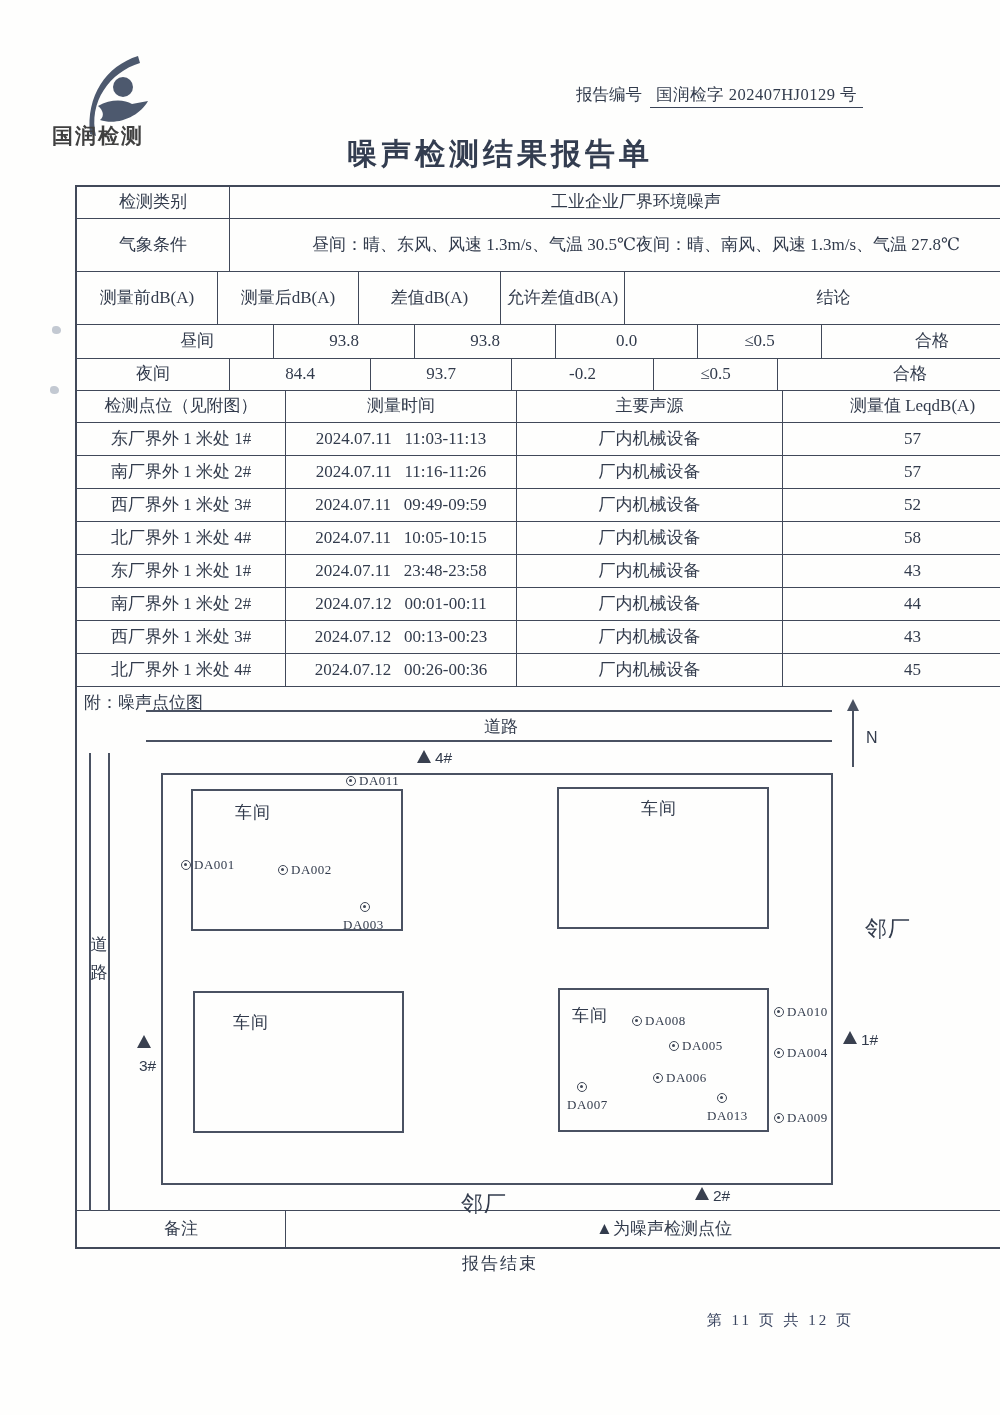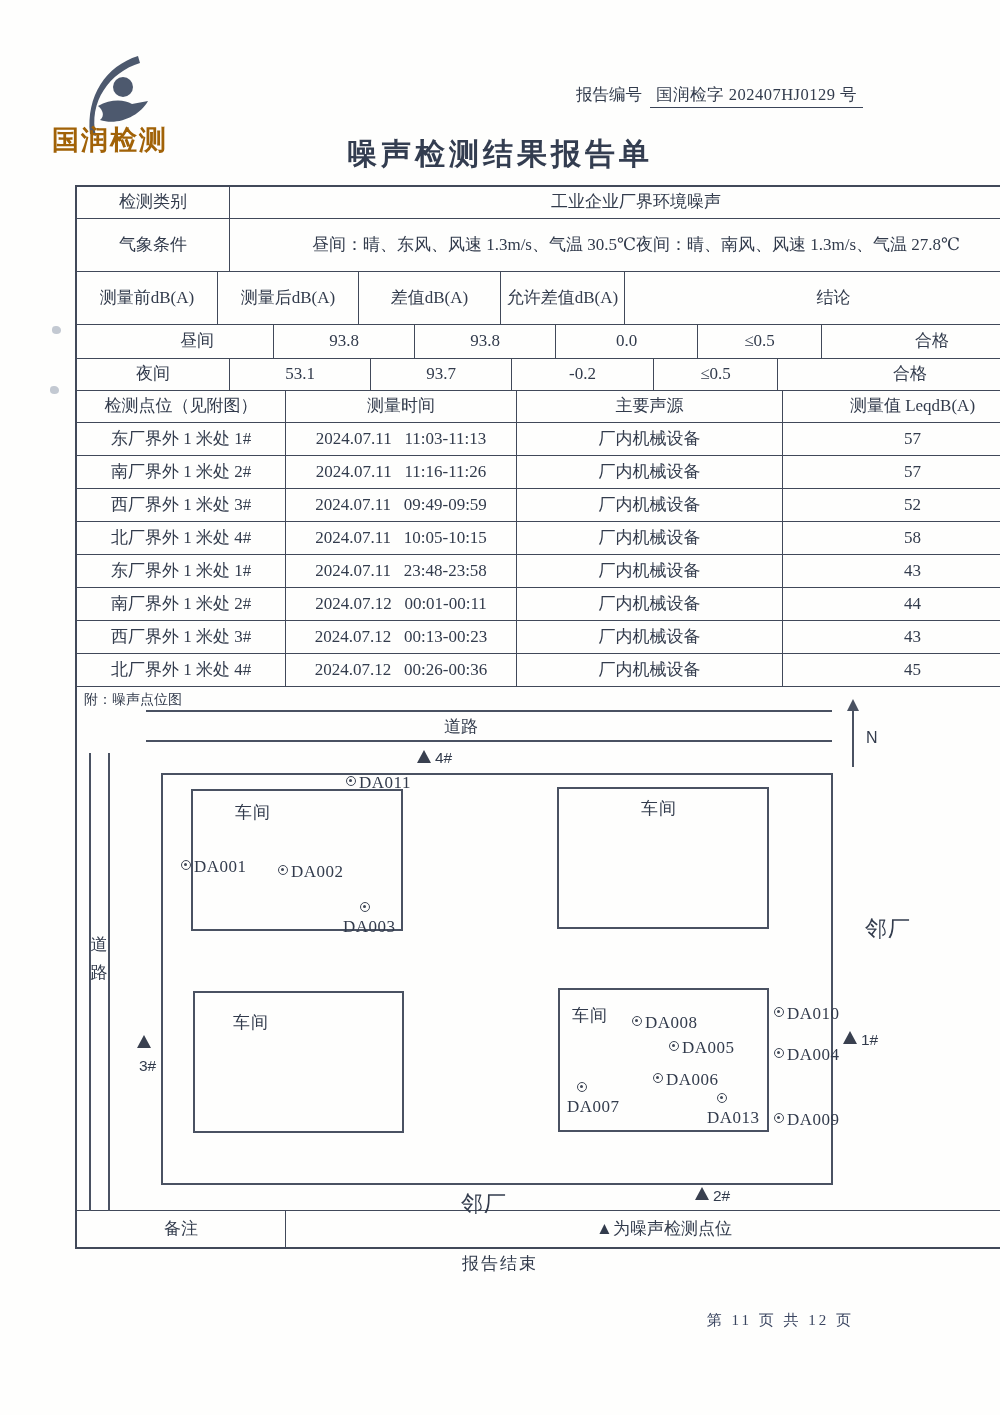--- a/index.html
+++ b/index.html
@@ -16,21 +16,21 @@
     margin:0 auto;
     font-family:"Liberation Serif","DejaVu Serif",serif;
     color:var(--ink);
     overflow:hidden;
   }
   
   .logo{position:absolute;left:60px;top:50px;width:110px;height:90px;}
   .logo svg{display:block;}
   .logo-text{
     position:absolute;left:52px;top:122px;
-    font-size:27px;font-weight:bold;letter-spacing:2px;color:#a16207;
+    font-size:21px;font-weight:bold;letter-spacing:2px;color:#404040;
     font-family:"Liberation Sans","DejaVu Sans",sans-serif;
   }
   .report-no{
     position:absolute;left:576px;top:84px;
     font-size:16.5px;display:flex;align-items:baseline;gap:8px;
   }
   .report-no .value{
     border-bottom:1.5px solid #3a4458;
     padding:0 6px 1px 6px;letter-spacing:0.5px;
   }
@@ -60,37 +60,37 @@
   
   .c-label{width:153px;}
   .cal-1{width:141px;} .cal-2{width:141px;} .cal-3{width:142px;} .cal-4{width:124px;}
   .pt-1{width:209px;} .pt-2{width:231px;} .pt-3{width:266px;}
   
   .h-cat{height:32px;} .h-weather{height:53px;} .h-calhead{height:53px;}
   .h-day{height:34px;padding-left:44px;} .h-night{height:32px;} .h-pthead{height:32px;}
   .h-data{height:33px;} .h-attach{height:524px;} .h-remark{height:36px;}
   
   .attach-cell{position:relative;width:100%;height:100%;font-size:16px;}
-  .attach-label{position:absolute;left:7px;top:4px;font-size:14px;}
+  .attach-label{position:absolute;left:7px;top:4px;font-size:17px;}
   .hline{position:absolute;height:2px;background:#4a5262;}
   .vline{position:absolute;width:2px;background:#4a5262;}
-  .road-top-label{position:absolute;left:349px;top:28px;width:70px;text-align:center;font-size:17px;background:transparent;}
+  .road-top-label{position:absolute;left:389px;top:28px;width:70px;text-align:center;font-size:17px;background:transparent;}
   .boundary{position:absolute;left:84px;top:86px;width:672px;height:412px;border:2px solid #4a5262;}
   .building{position:absolute;border:2px solid #4a5262;}
   .b-label{position:absolute;font-size:17px;letter-spacing:1px;}
   .ring{
     position:absolute;width:10px;height:10px;
     border:1.8px solid #3f4756;border-radius:50%;
   }
   .ring::after{
     content:"";position:absolute;left:1.6px;top:1.6px;width:3.4px;height:3.4px;
     background:#3f4756;border-radius:50%;
   }
   .pt-label{
-    position:absolute;font-size:17px;letter-spacing:0.5px;white-space:nowrap;
+    position:absolute;font-size:13px;letter-spacing:0.5px;white-space:nowrap;
   }
   .tri{
     position:absolute;width:0;height:0;
     border-left:7px solid transparent;border-right:7px solid transparent;
     border-bottom:13px solid #39404f;
   }
   .tri-label{position:absolute;font-size:15.5px;white-space:nowrap;
     font-family:"Liberation Sans","DejaVu Sans",sans-serif;}
   .north-arrow{position:absolute;left:775px;top:22px;width:2px;height:58px;background:#4a5262;}
   .north-arrow::before{
@@ -167,21 +167,21 @@
       <div class="td c-label">昼间</div>
       <div class="td cal-1">93.8</div>
       <div class="td cal-2">93.8</div>
       <div class="td cal-3">0.0</div>
       <div class="td cal-4">≤0.5</div>
       <div class="td grow end">合格</div>
     </div>
 
     <div class="trow h-night">
       <div class="td c-label">夜间</div>
-      <div class="td cal-1">53.1</div>
+      <div class="td cal-1">84.4</div>
       <div class="td cal-2">93.7</div>
       <div class="td cal-3">-0.2</div>
       <div class="td cal-4">≤0.5</div>
       <div class="td grow end">合格</div>
     </div>
 
     <div class="trow h-pthead">
       <div class="td pt-1">检测点位（见附图）</div>
       <div class="td pt-2">测量时间</div>
       <div class="td pt-3">主要声源</div>

